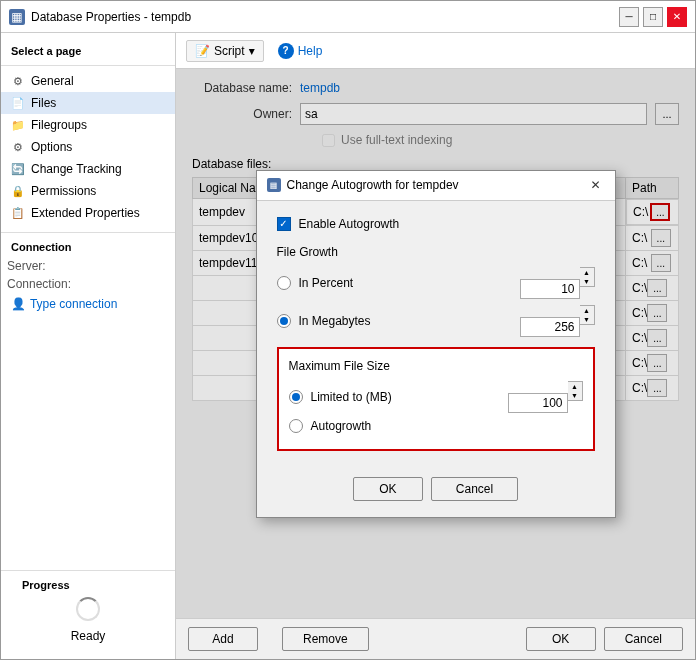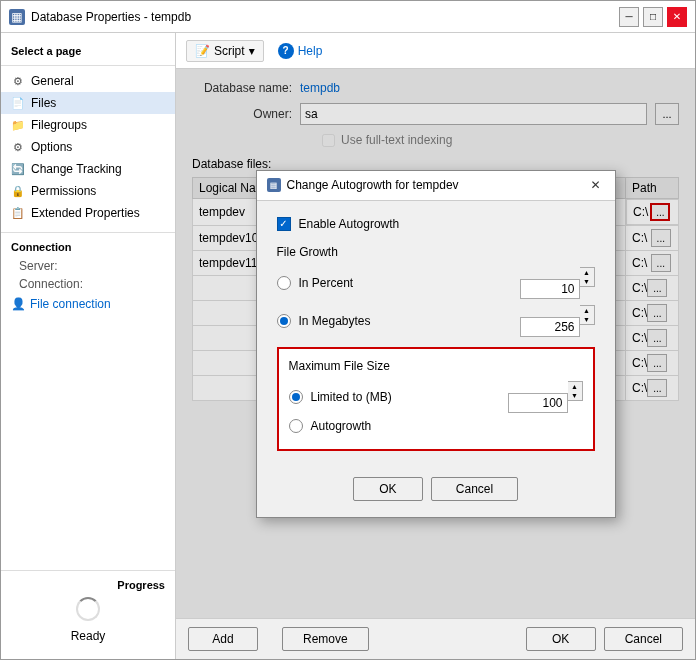--- a/index.html
+++ b/index.html
@@ -88,43 +88,42 @@
     
     .left-section-header {
       font-weight: bold;
       font-size: 11px;
       color: #000;
       padding: 8px 10px 4px 10px;
       border-top: 1px solid #ddd;
       margin-top: 8px;
     }
     .connection-detail {
-      padding: 2px 18px;
+      padding: 2px 6px;
       font-size: 11px;
       color: #333;
       display: flex;
       gap: 4px;
     }
     .connection-label { color: #555; }
     .view-connection {
       padding: 4px 10px;
       cursor: pointer;
       display: flex;
       align-items: center;
       gap: 4px;
       color: #0066cc;
       font-size: 11px;
     }
 
     
     .progress-section {
       border-top: 1px solid #ddd;
-      padding: 8px 10px;
+      padding: 8px 21px;
       margin-top: auto;
-      text-align: right;
     }
     .progress-header {
       font-weight: bold;
       font-size: 11px;
       margin-bottom: 6px;
     }
     .progress-content {
       display: flex;
       align-items: center;
       gap: 8px;
@@ -485,21 +484,21 @@
 
       <div class="left-section-header">Connection</div>
       <div class="connection-detail">
         <span class="connection-label">Server:</span>
       </div>
       <div class="connection-detail">
         <span class="connection-label">Connection:</span>
       </div>
       <div class="view-connection">
         <span>👤</span>
-        <span>File connection</span>
+        <span>Type connection</span>
       </div>
 
       <div class="progress-section">
         <div class="progress-header">Progress</div>
         <div class="progress-content">
           <div class="progress-spinner"></div>
           <span>Ready</span>
         </div>
       </div>
     </div>

